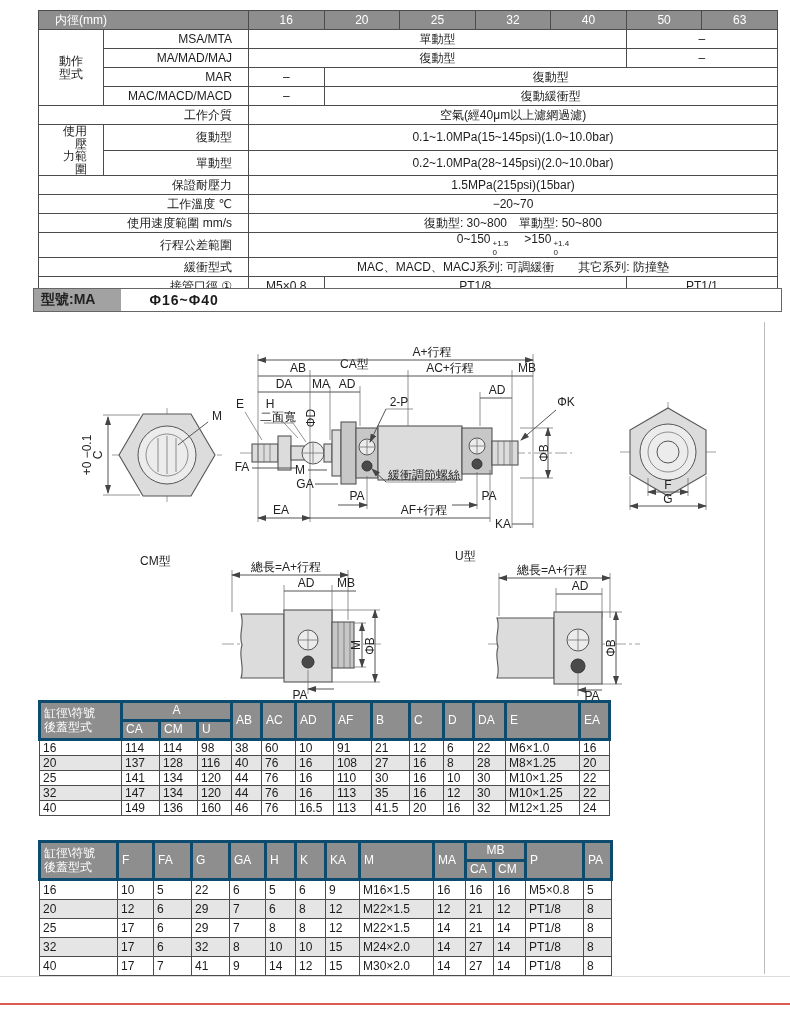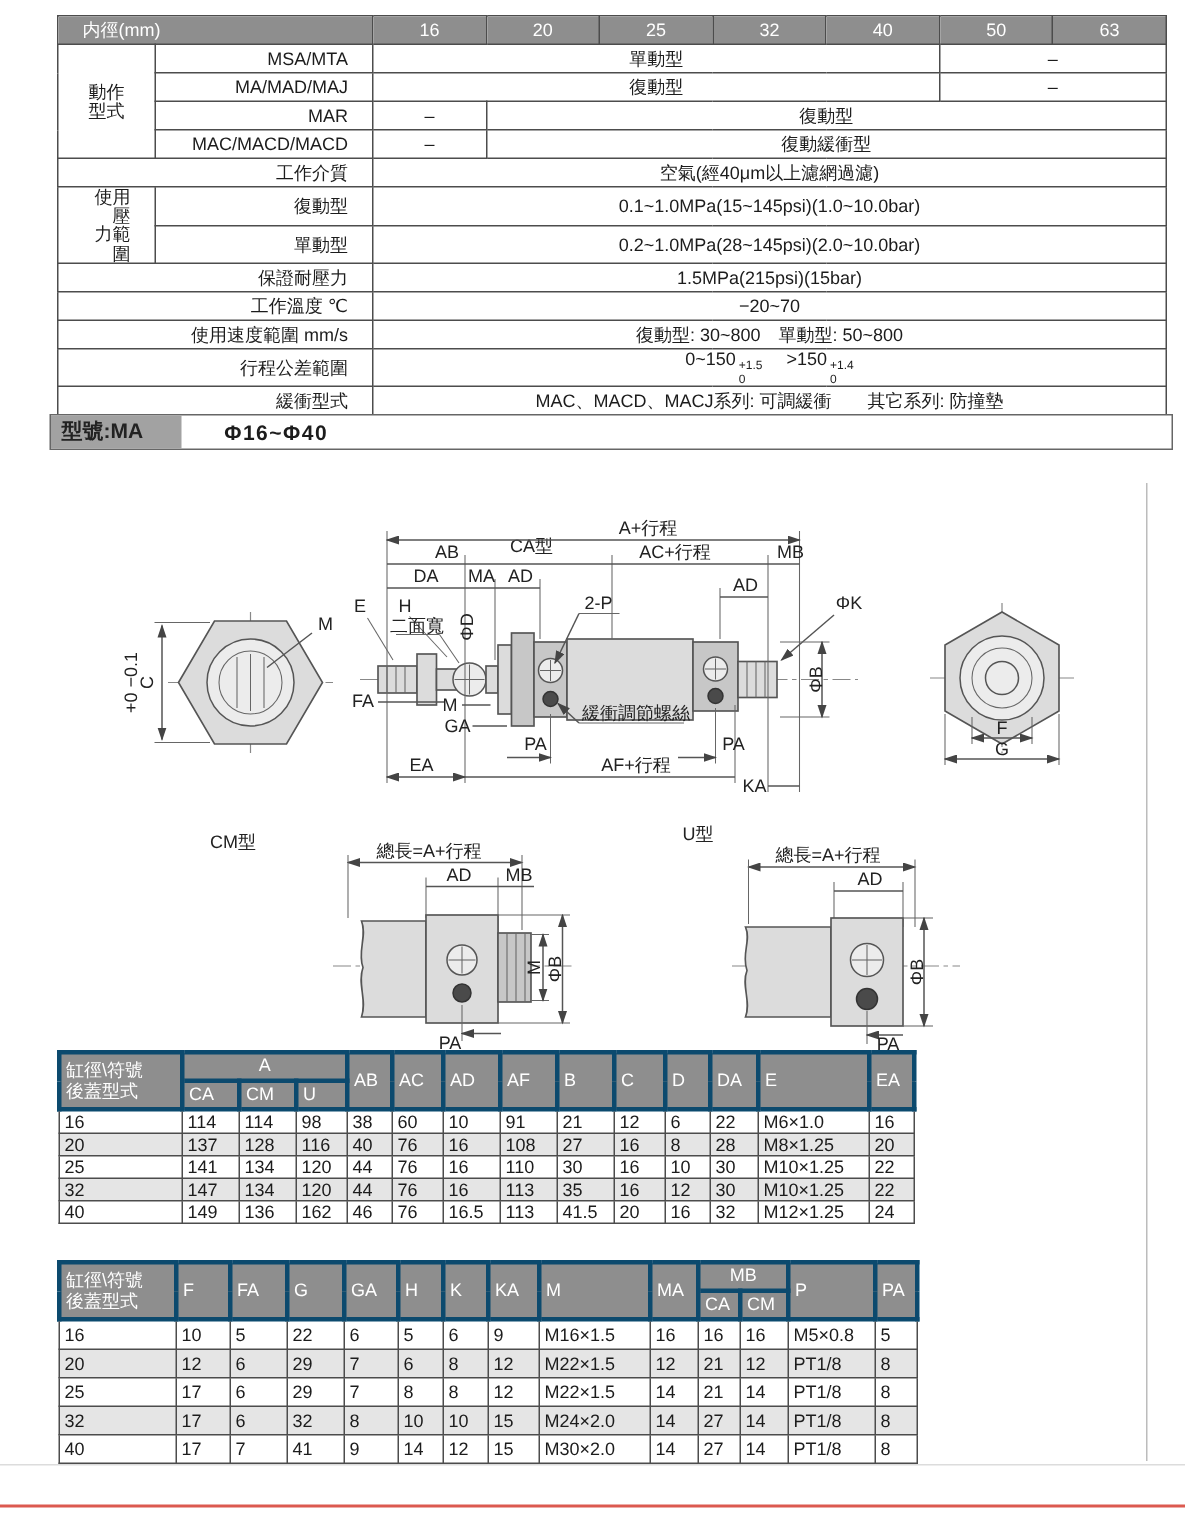--- a/index.html
+++ b/index.html
@@ -16,21 +16,21 @@
     padding:0 16px;height:18px;line-height:1.05;overflow:hidden;white-space:nowrap;
   }
   .spec tr.hd td{background:#8e8e8e;color:#ffffff;text-align:left;}
   .spec tr.hd td.sz{text-align:center;}
   .spec td.lft{text-align:right;}
   .spec td.pre{white-space:pre-line;}
   .tol{display:inline-flex;flex-direction:column;font-size:8px;line-height:1.05;
        vertical-align:-3px;margin-left:2px;text-align:left;}
   .g2{margin-left:16px;}
   
-  .model-bar{position:absolute;left:33px;top:276px;width:747px;height:22px;
+  .model-bar{position:absolute;left:33px;top:288px;width:747px;height:22px;
     border:1px solid #666;display:flex;align-items:center;
     font-size:14px;font-weight:bold;background:#fff;}
   .model-chip{background:#a2a2a2;color:#222;height:100%;display:flex;
     align-items:center;padding:0 26px 0 7px;}
   .model-range{margin-left:28px;letter-spacing:1px;}
   
   .draw{position:absolute;left:0;top:318px;}
   .draw text{font-size:12px;fill:#222;font-family:"Liberation Sans","DejaVu Sans",sans-serif;}
   .tc{text-anchor:middle;}
   .t11{font-size:11px;}
@@ -473,21 +473,21 @@
         <td>16</td>
         <td>12</td>
         <td>30</td>
         <td>M10×1.25</td>
         <td>22</td>
       </tr>
       <tr>
         <td>40</td>
         <td>149</td>
         <td>136</td>
-        <td>162</td>
+        <td>160</td>
         <td>46</td>
         <td>76</td>
         <td>16.5</td>
         <td>113</td>
         <td>41.5</td>
         <td>20</td>
         <td>16</td>
         <td>32</td>
         <td>M12×1.25</td>
         <td>24</td>

